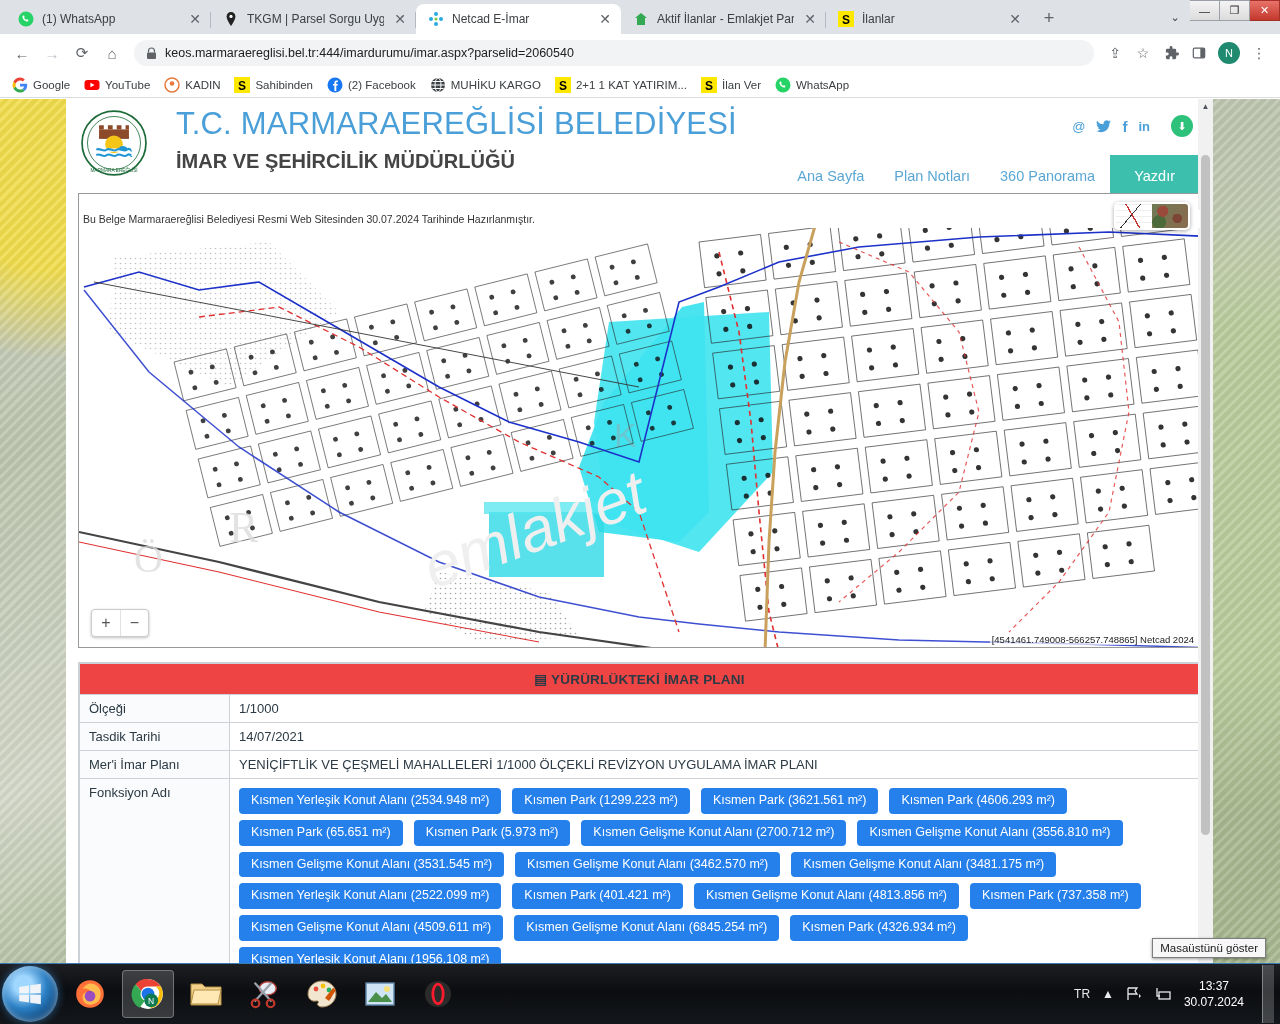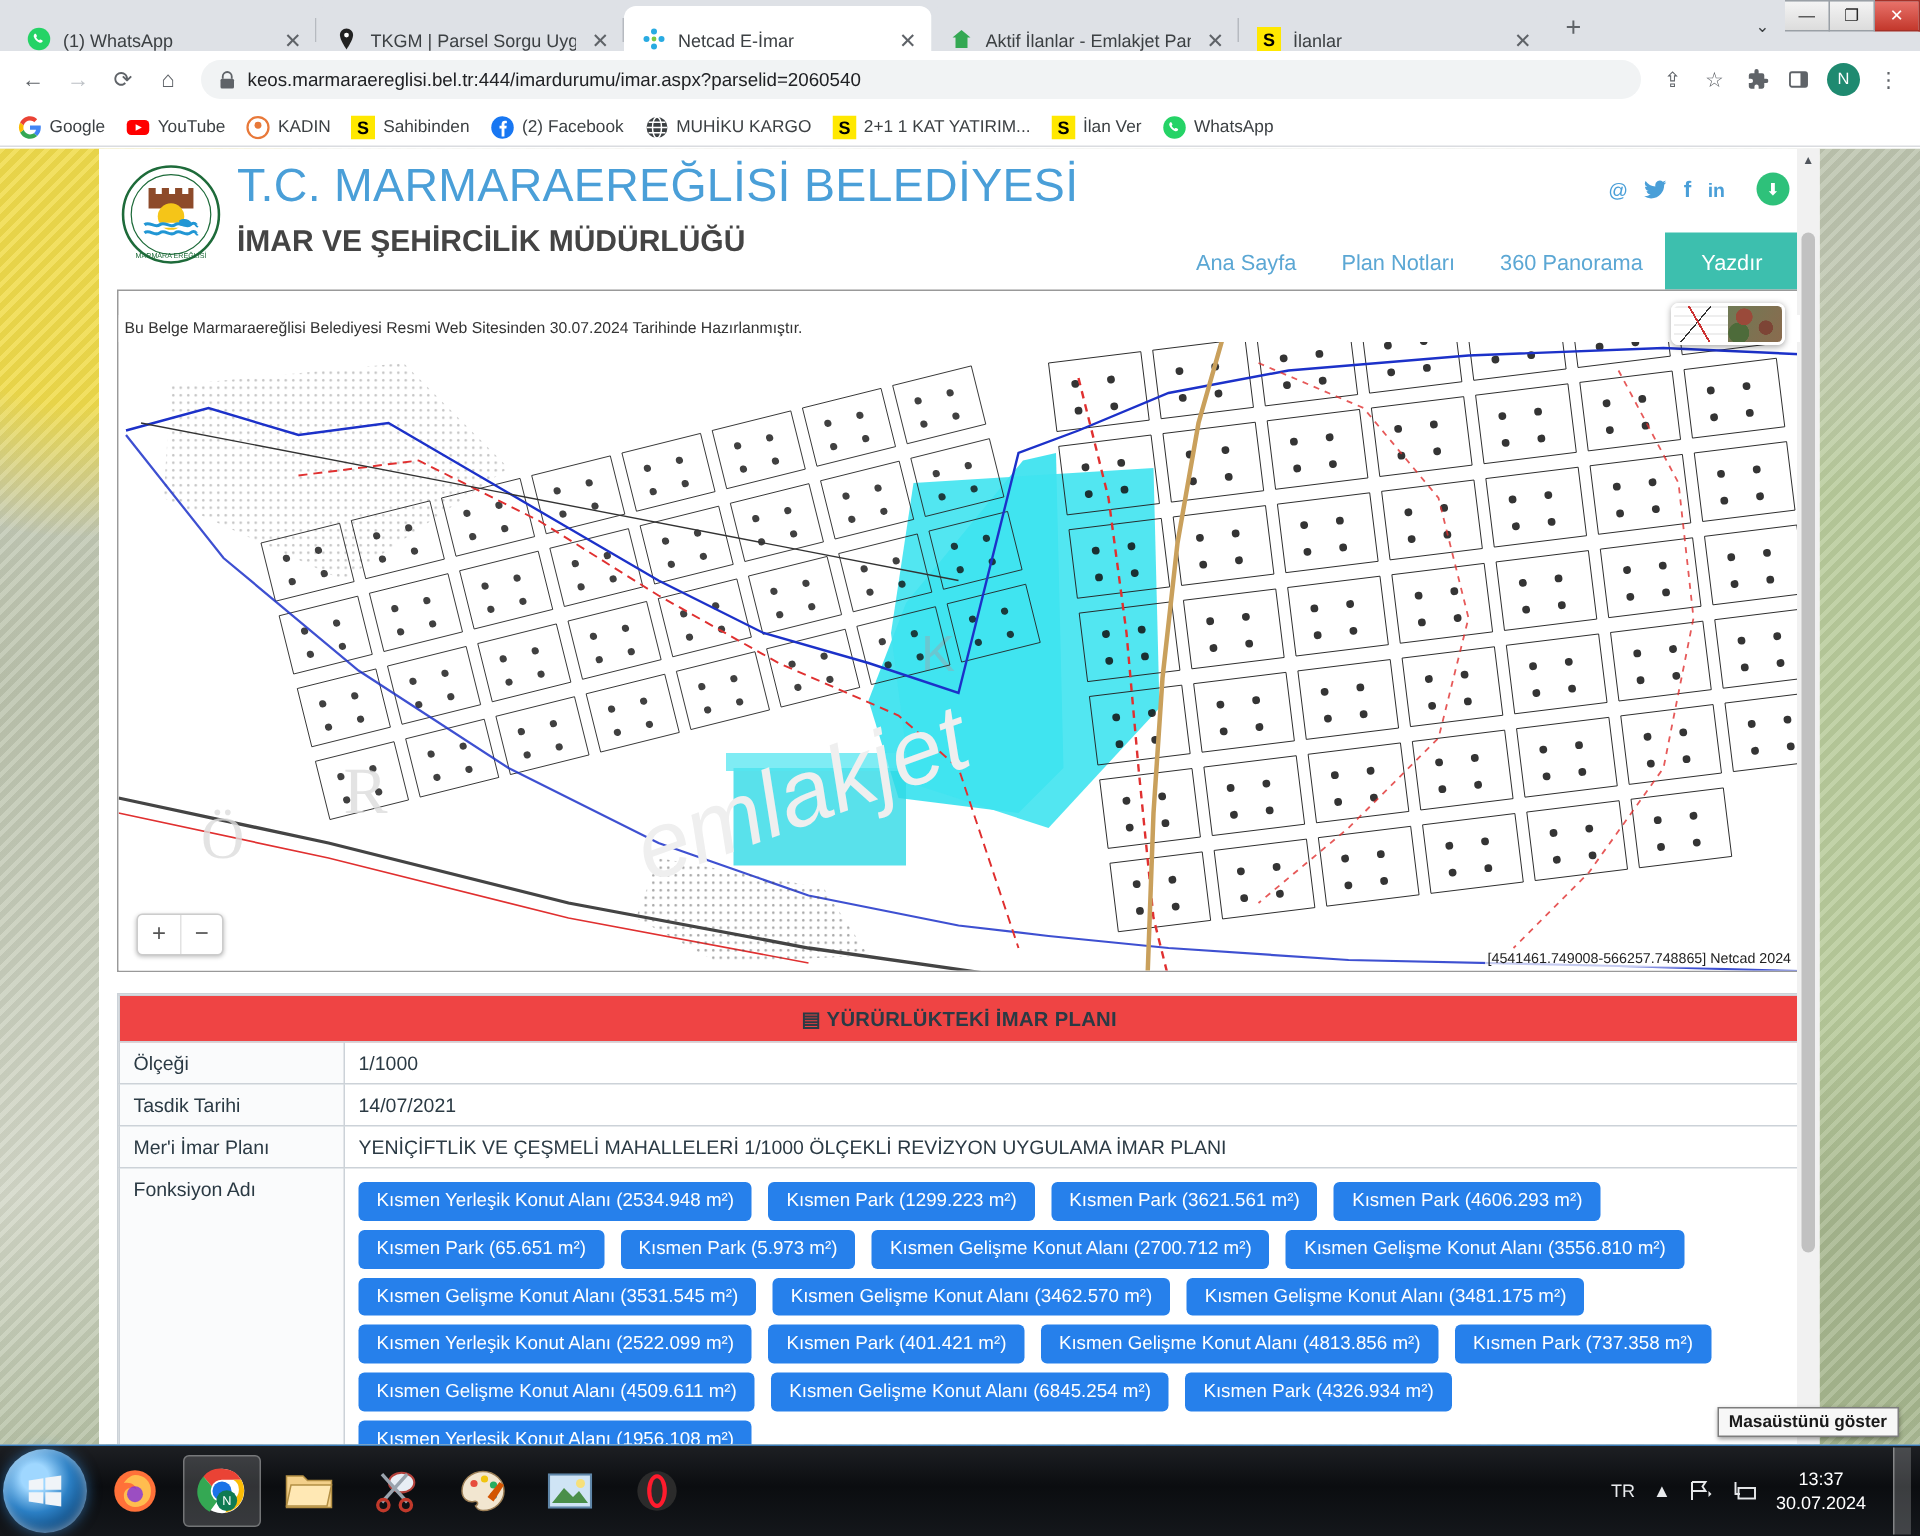--- a/index.html
+++ b/index.html
@@ -29,21 +29,21 @@
   
   #browser {
     position: absolute; left: 0; top: 0; width: 1280px; height: 963px;
     background: #fff;
   }
   .tabstrip {
     height: 34px; background: #dee1e6; position: relative;
     display: flex; align-items: flex-end; padding-left: 6px;
   }
   .tab {
-    height: 30px; width: 205px; display: flex; align-items: flex-end;
+    height: 30px; width: 205px; display: flex; align-items: center;
     gap: 8px; padding: 0 8px 0 12px; font-size: 12px; color: #3c4043;
     border-radius: 8px 8px 0 0; position: relative; background: #dee1e6;
     flex: 0 0 auto;
     margin-top: 32px;
   }
   .tab.active { background: #fff; }
   .tab .tab-title {
     flex: 1 1 auto; white-space: nowrap; overflow: hidden;
     text-overflow: clip; font-size: 12px;
   }
@@ -136,21 +136,21 @@
     position: absolute; left: 3px; top: 56px; width: 9px; height: 680px;
     background: #c1c1c1; border-radius: 5px;
   }
 
   
   .site-header {
     height: 94px; padding: 8px 14px 0 14px; display: flex; align-items: flex-start;
     position: relative; background: #fff;
   }
   .logo { width: 68px; height: 68px; flex: 0 0 68px; margin-top: 2px; }
-  .titles { margin-left: 10px; }
+  .titles { margin-left: 28px; }
   .brand-main {
     font-size: 31px; color: #4a9fd8; font-weight: 400; letter-spacing: .2px;
     line-height: 1.1; white-space: nowrap;
   }
   .brand-sub {
     font-size: 20px; color: #444; font-weight: 700; margin-top: 9px;
     white-space: nowrap;
   }
   .hdr-right {
     margin-left: auto; display: flex; flex-direction: column;
@@ -265,21 +265,20 @@
   .clock { text-align: center; line-height: 1.35; font-size: 12px; color: #fff; }
   .showdesk {
     width: 12px; height: 58px; background: rgba(255,255,255,.20);
     border-left: 1px solid rgba(255,255,255,.35); margin-left: 6px;
   }
   .tooltip {
     position: absolute; right: 14px; bottom: 66px;
     background: #f7f7f7; border: 1px solid #7d7d7d; font-size: 11.5px;
     padding: 3px 7px; color: #1a1a1a; white-space: nowrap;
     box-shadow: 0 1px 3px rgba(0,0,0,.4);
-    font-weight: bold;
   }
 </style>
 </head>
 <body>
 
 <div id="desktop"></div>
 
 <div id="browser">
 
   <div class="tabstrip">

